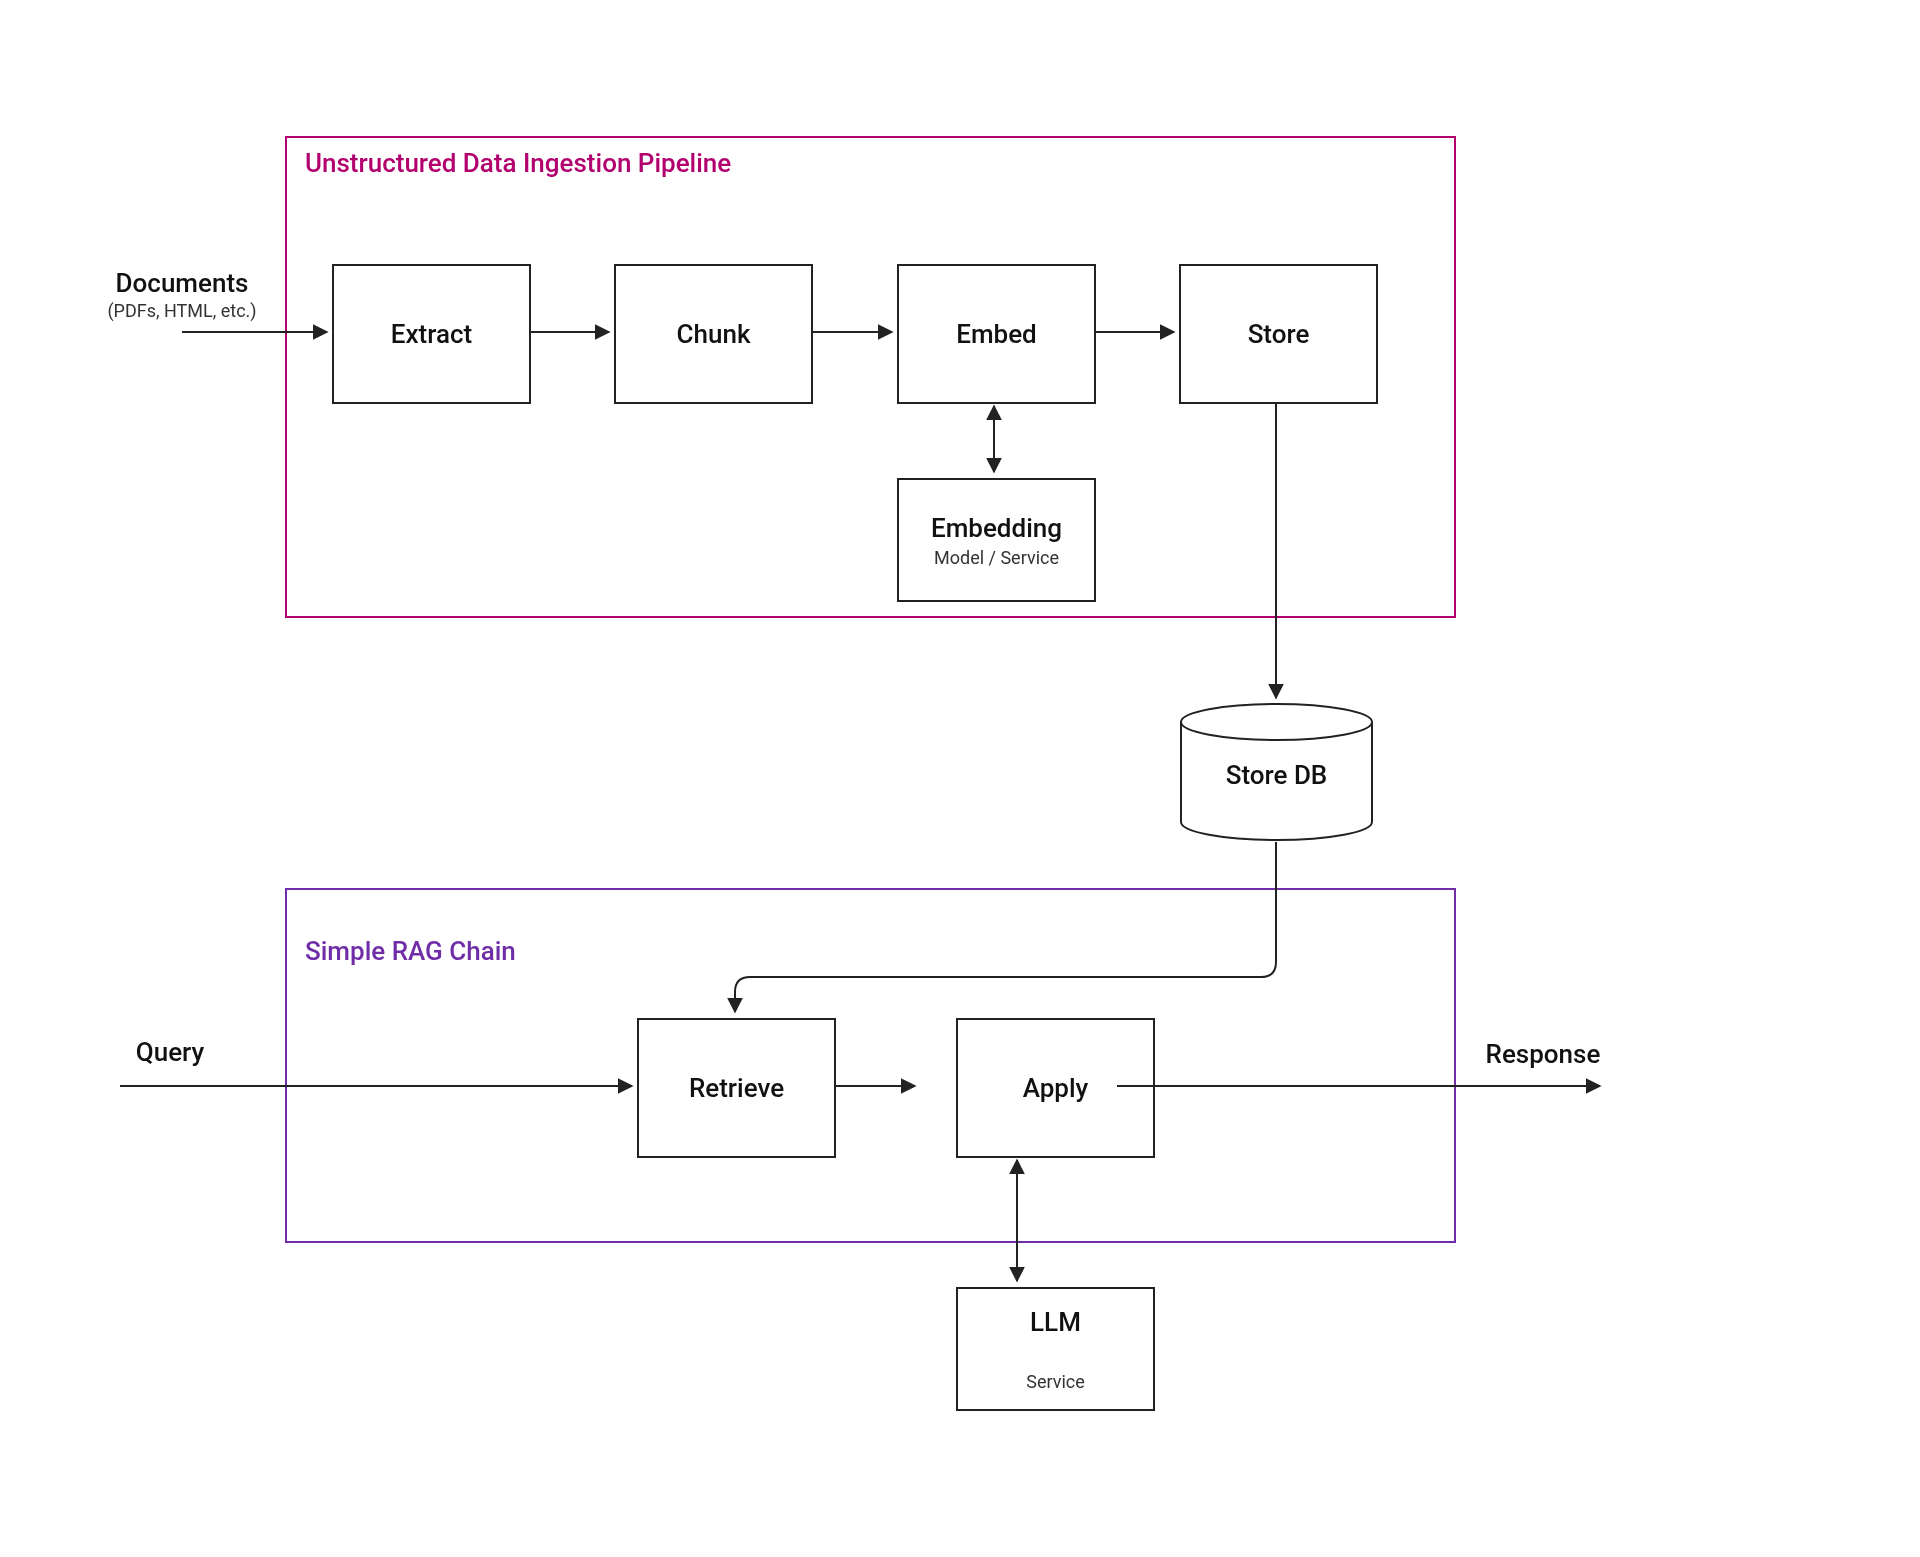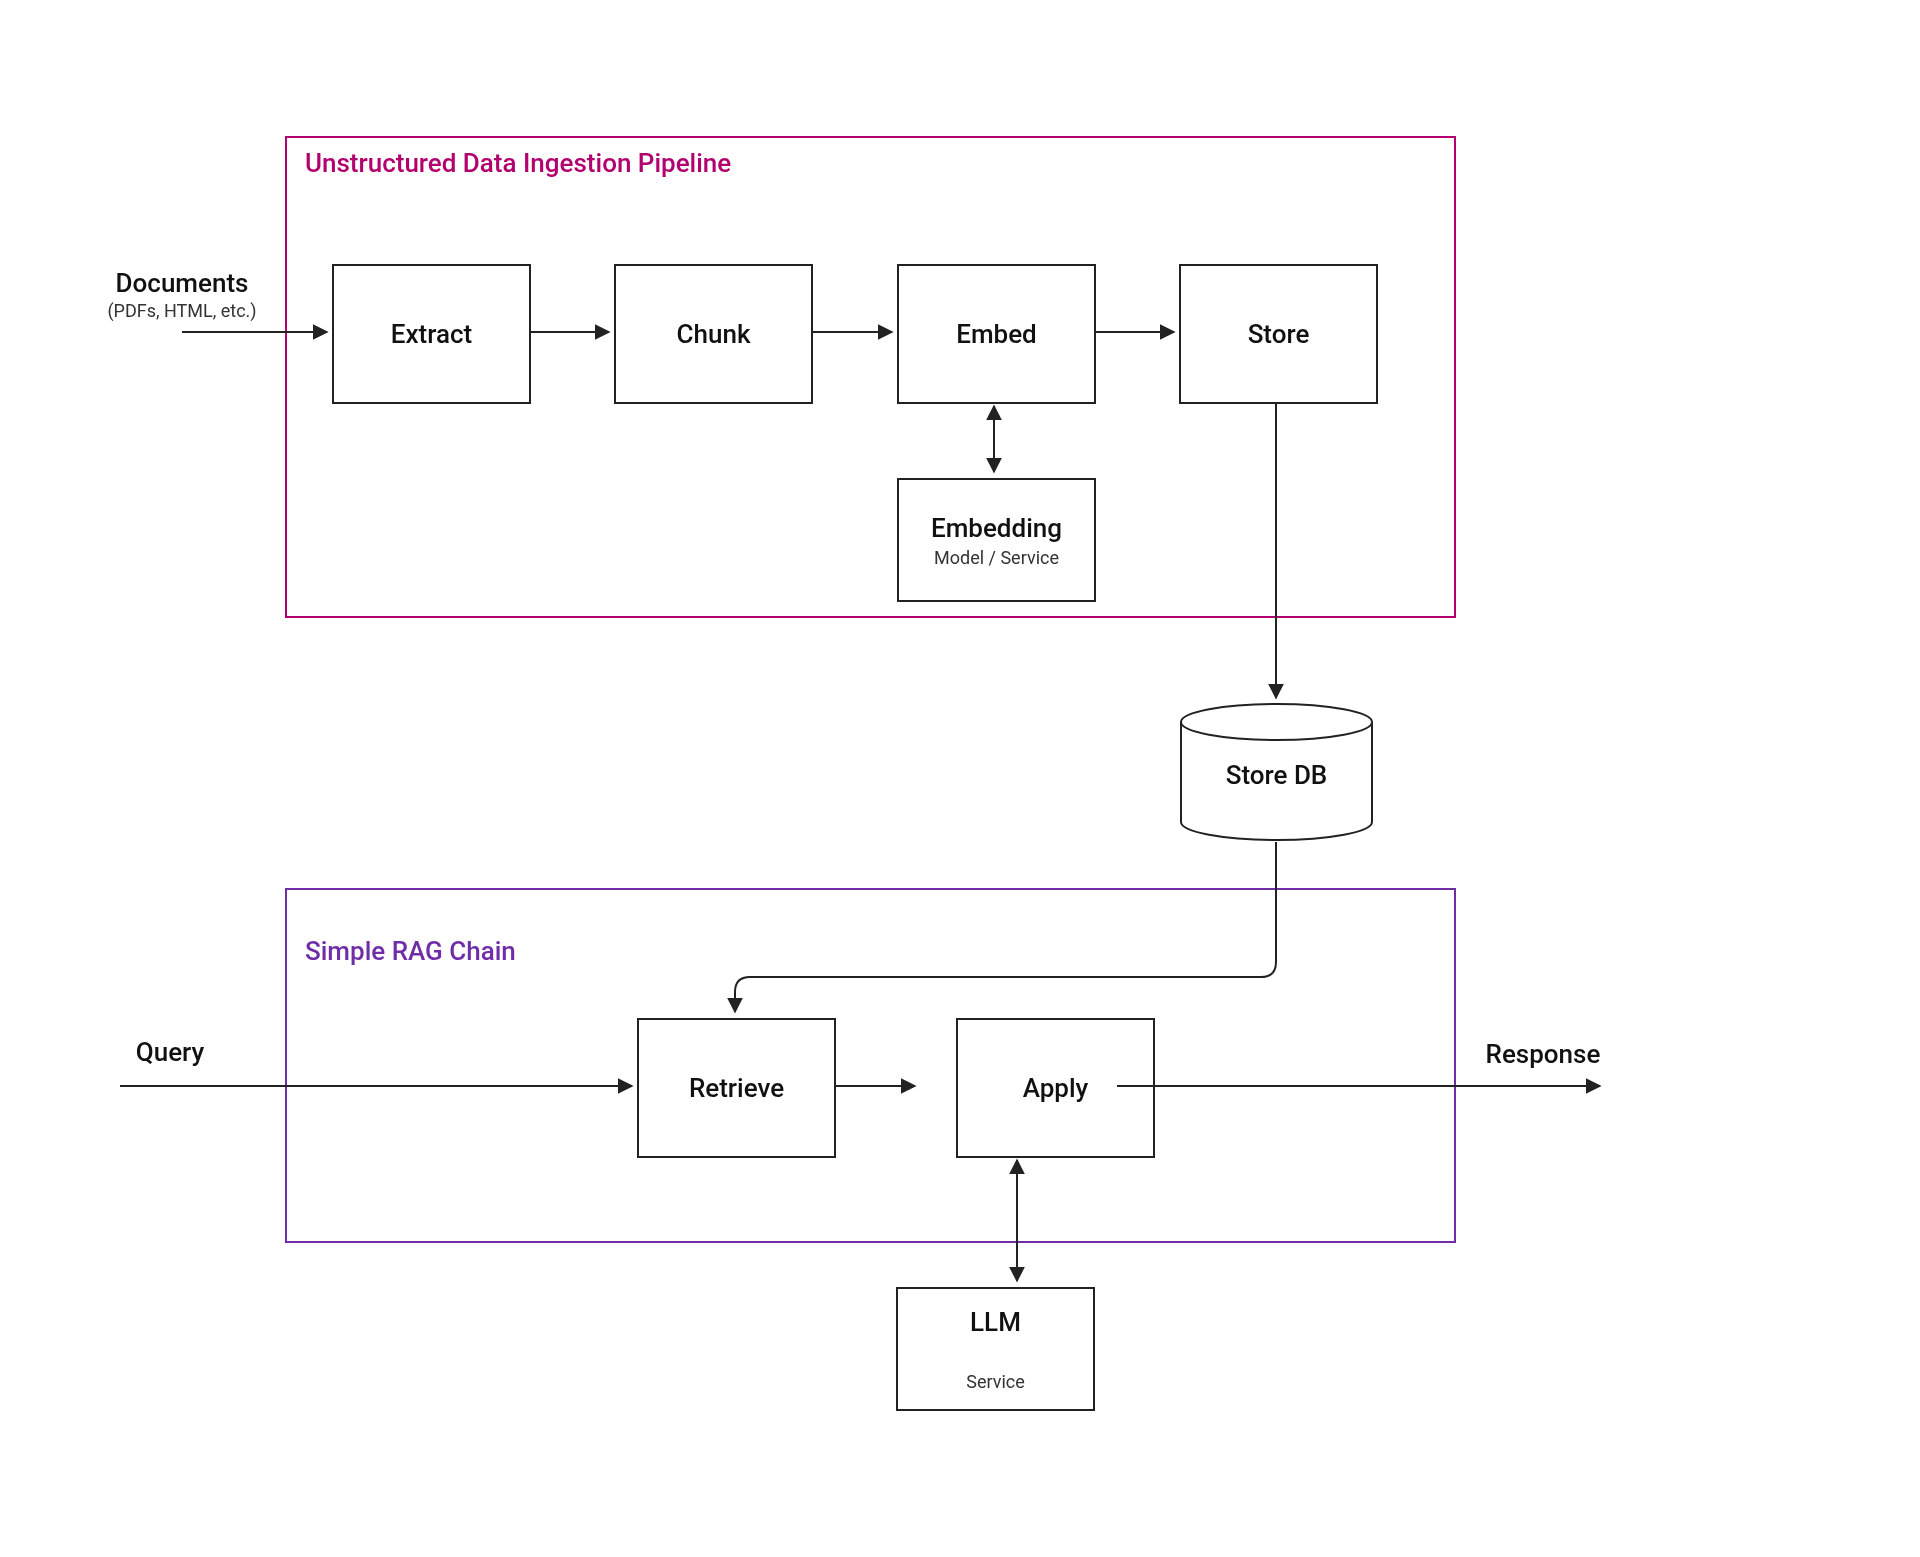--- a/index.html
+++ b/index.html
@@ -150,21 +150,21 @@
   </div>
 
   <div class="node" style="left:637px; top:1018px; width:195px; height:136px;">
     <div class="node-title">Retrieve</div>
   </div>
 
   <div class="node" style="left:956px; top:1018px; width:195px; height:136px;">
     <div class="node-title">Apply</div>
   </div>
 
-  <div class="node" style="left:896px; top:1287px; width:195px; height:120px;gap:30px;">
+  <div class="node" style="left:956px; top:1287px; width:195px; height:120px;gap:30px;">
     <div class="node-title">LLM</div>
     <div class="node-sub">Service</div>
   </div>
 
   <svg class="arrows">
     <defs>
       <marker id="arrow-end" viewBox="0 0 10 10" refX="9" refY="5" markerWidth="8" markerHeight="8" orient="auto-start-reverse">
         <path d="M 0 0 L 10 5 L 0 10 z" fill="#222"></path>
       </marker>
       <marker id="arrow-start" viewBox="0 0 10 10" refX="1" refY="5" markerWidth="8" markerHeight="8" orient="auto">

